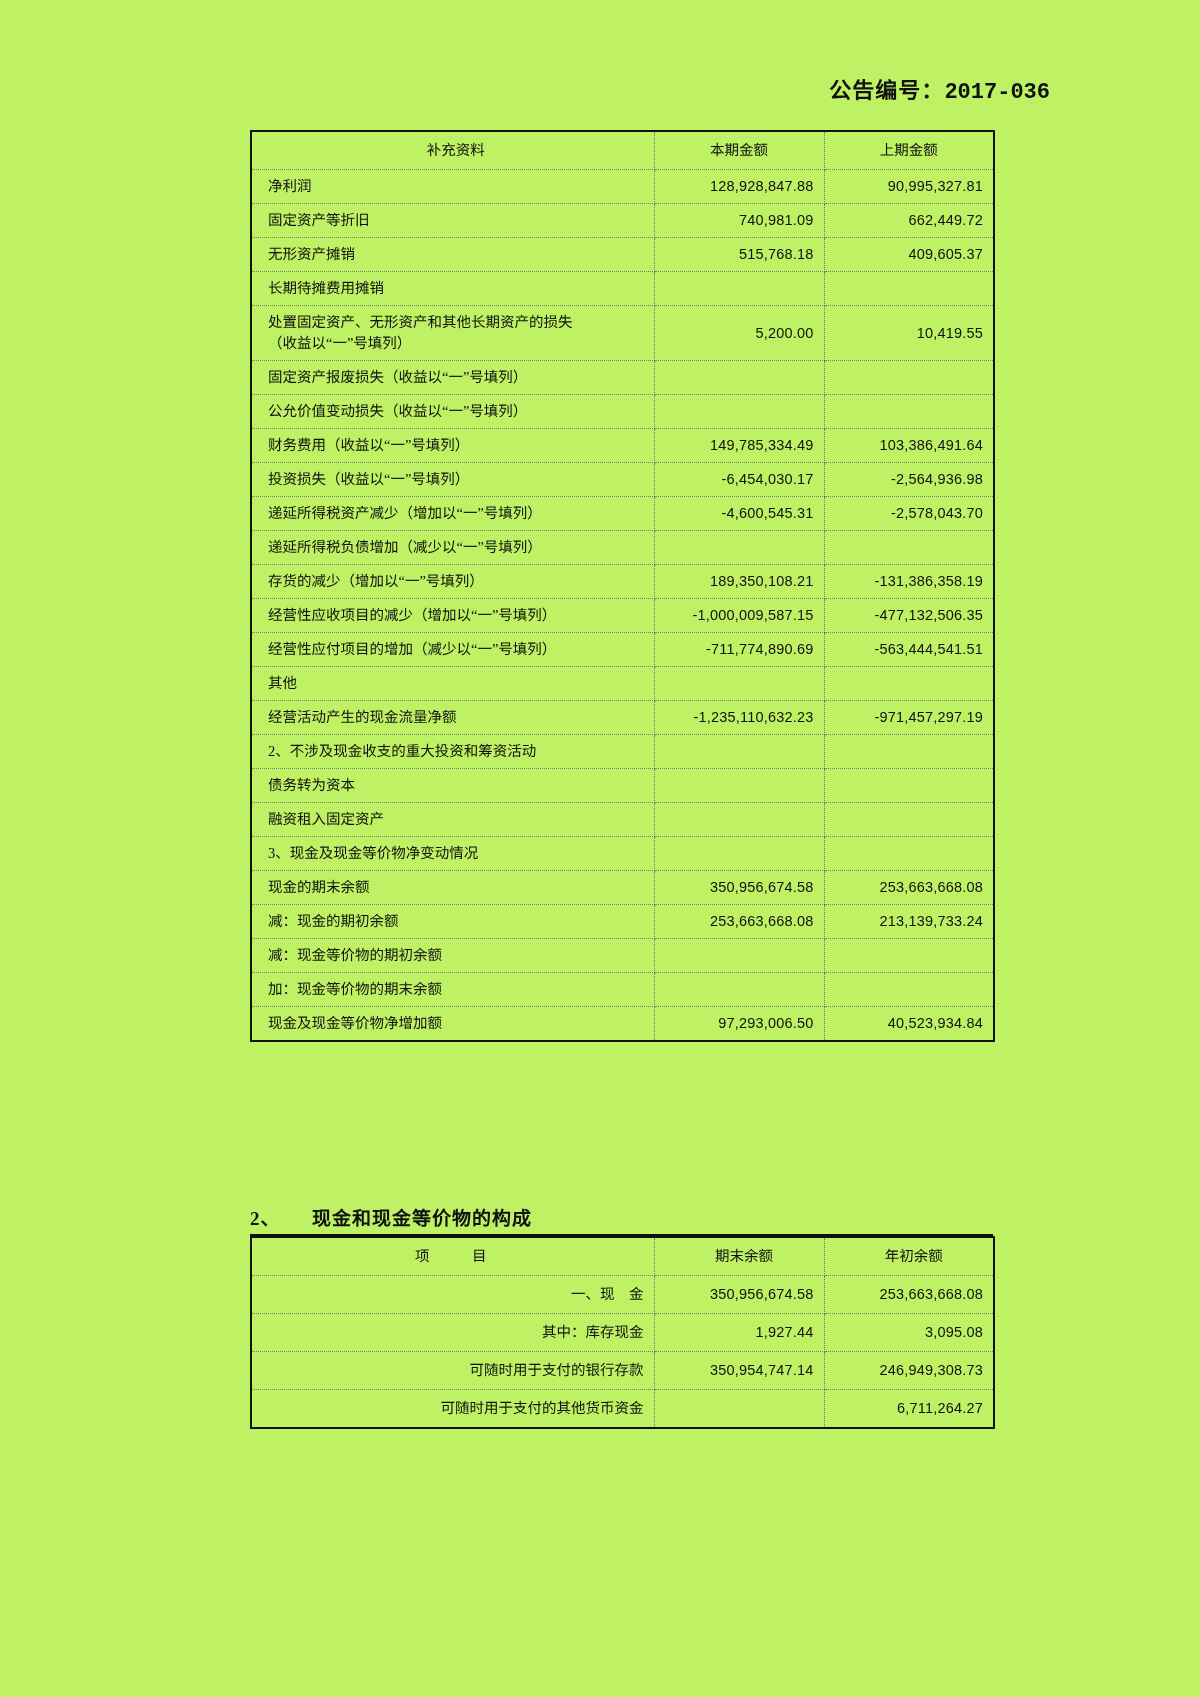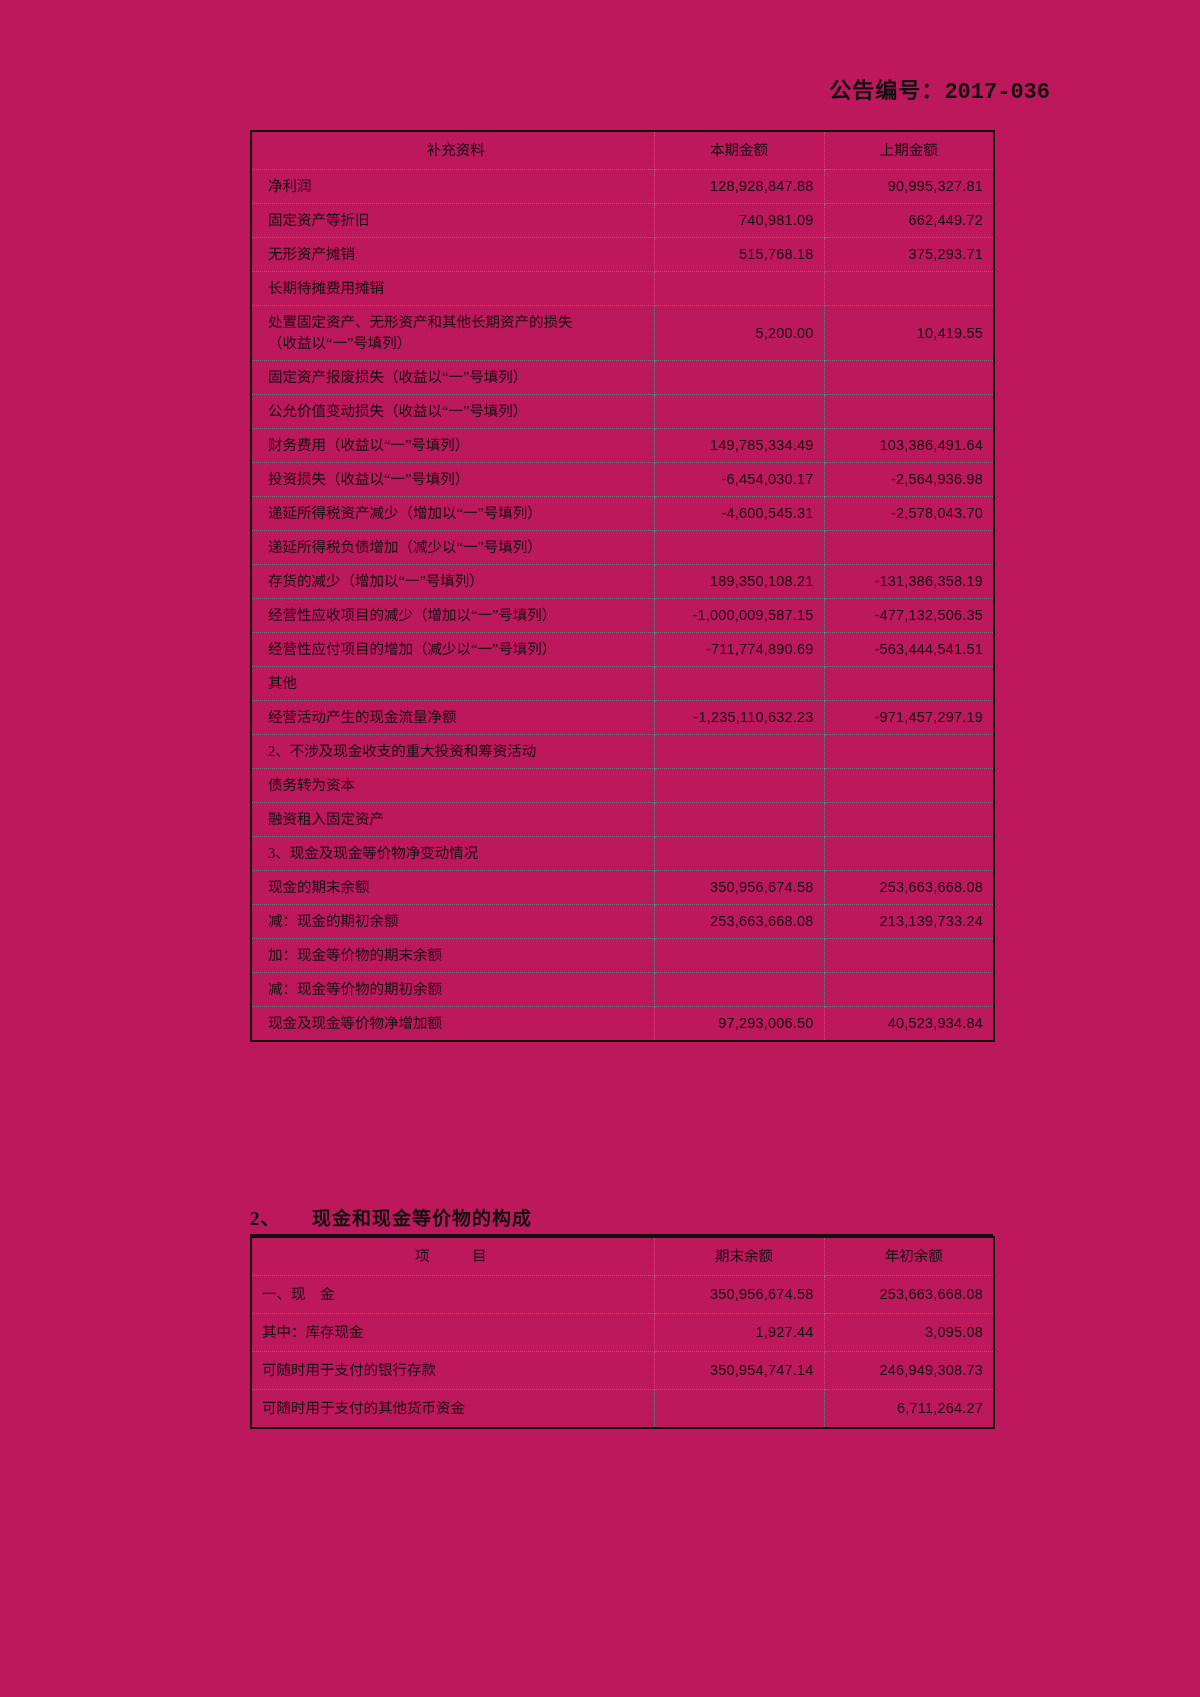--- a/index.html
+++ b/index.html
@@ -15,21 +15,21 @@
     position: relative;
     overflow: hidden;
   }
 
   .page {
     position: absolute;
     left: 0;
     top: 0;
     width: 1200px;
     height: 1697px;
-    background: #be185d;
+    background: #bef264;
   }
 
   
   .header {
     position: absolute;
     left: 250px;
     top: 72px;
     width: 800px;
     text-align: right;
     font-size: 22px;
@@ -121,20 +121,21 @@
     font-size: 14.5px;
   }
   table.fin2 col.c-item { width: 403px; }
   table.fin2 col.c-num  { width: 170px; }
   table.fin2 th, table.fin2 td {
     border-left: 1px dotted #777;
     border-right: 1px dotted #777;
     border-bottom: 1px dotted #777;
     padding: 8px 10px;
     line-height: 1.45;
+    text-align: right;
   }
   table.fin2 thead th {
     border-top: 2px solid #111;
     text-align: center;
     font-weight: normal;
     padding-left: 20px;
   }
   table.fin2 tbody tr:last-child td { border-bottom: 2px solid #111; }
   table.fin2 td:first-child, table.fin2 th:first-child { border-left: 2px solid #111; }
   table.fin2 td:last-child,  table.fin2 th:last-child  { border-right: 2px solid #111; }
@@ -171,21 +172,21 @@
             <td class="num">90,995,327.81</td>
           </tr>
           <tr>
             <td class="label indent-1">固定资产等折旧</td>
             <td class="num">740,981.09</td>
             <td class="num">662,449.72</td>
           </tr>
           <tr>
             <td class="label indent-1">无形资产摊销</td>
             <td class="num">515,768.18</td>
-            <td class="num">375,293.71</td>
+            <td class="num">409,605.37</td>
           </tr>
           <tr>
             <td class="label indent-1">长期待摊费用摊销</td>
             <td class="num"></td>
             <td class="num"></td>
           </tr>
           <tr>
             <td class="label indent-1 two-line">处置固定资产、无形资产和其他长期资产的损失<br>（收益以“一”号填列）</td>
             <td class="num">5,200.00</td>
             <td class="num">10,419.55</td>
@@ -269,26 +270,26 @@
             <td class="label indent-1">现金的期末余额</td>
             <td class="num">350,956,674.58</td>
             <td class="num">253,663,668.08</td>
           </tr>
           <tr>
             <td class="label indent-1">减：现金的期初余额</td>
             <td class="num">253,663,668.08</td>
             <td class="num">213,139,733.24</td>
           </tr>
           <tr>
+            <td class="label indent-2">减：现金等价物的期初余额</td>
+            <td class="num"></td>
+            <td class="num"></td>
+          </tr>
+          <tr>
             <td class="label indent-2">加：现金等价物的期末余额</td>
-            <td class="num"></td>
-            <td class="num"></td>
-          </tr>
-          <tr>
-            <td class="label indent-2">减：现金等价物的期初余额</td>
             <td class="num"></td>
             <td class="num"></td>
           </tr>
           <tr>
             <td class="label indent-1">现金及现金等价物净增加额</td>
             <td class="num">97,293,006.50</td>
             <td class="num">40,523,934.84</td>
           </tr>
         </tbody>
     </table>

